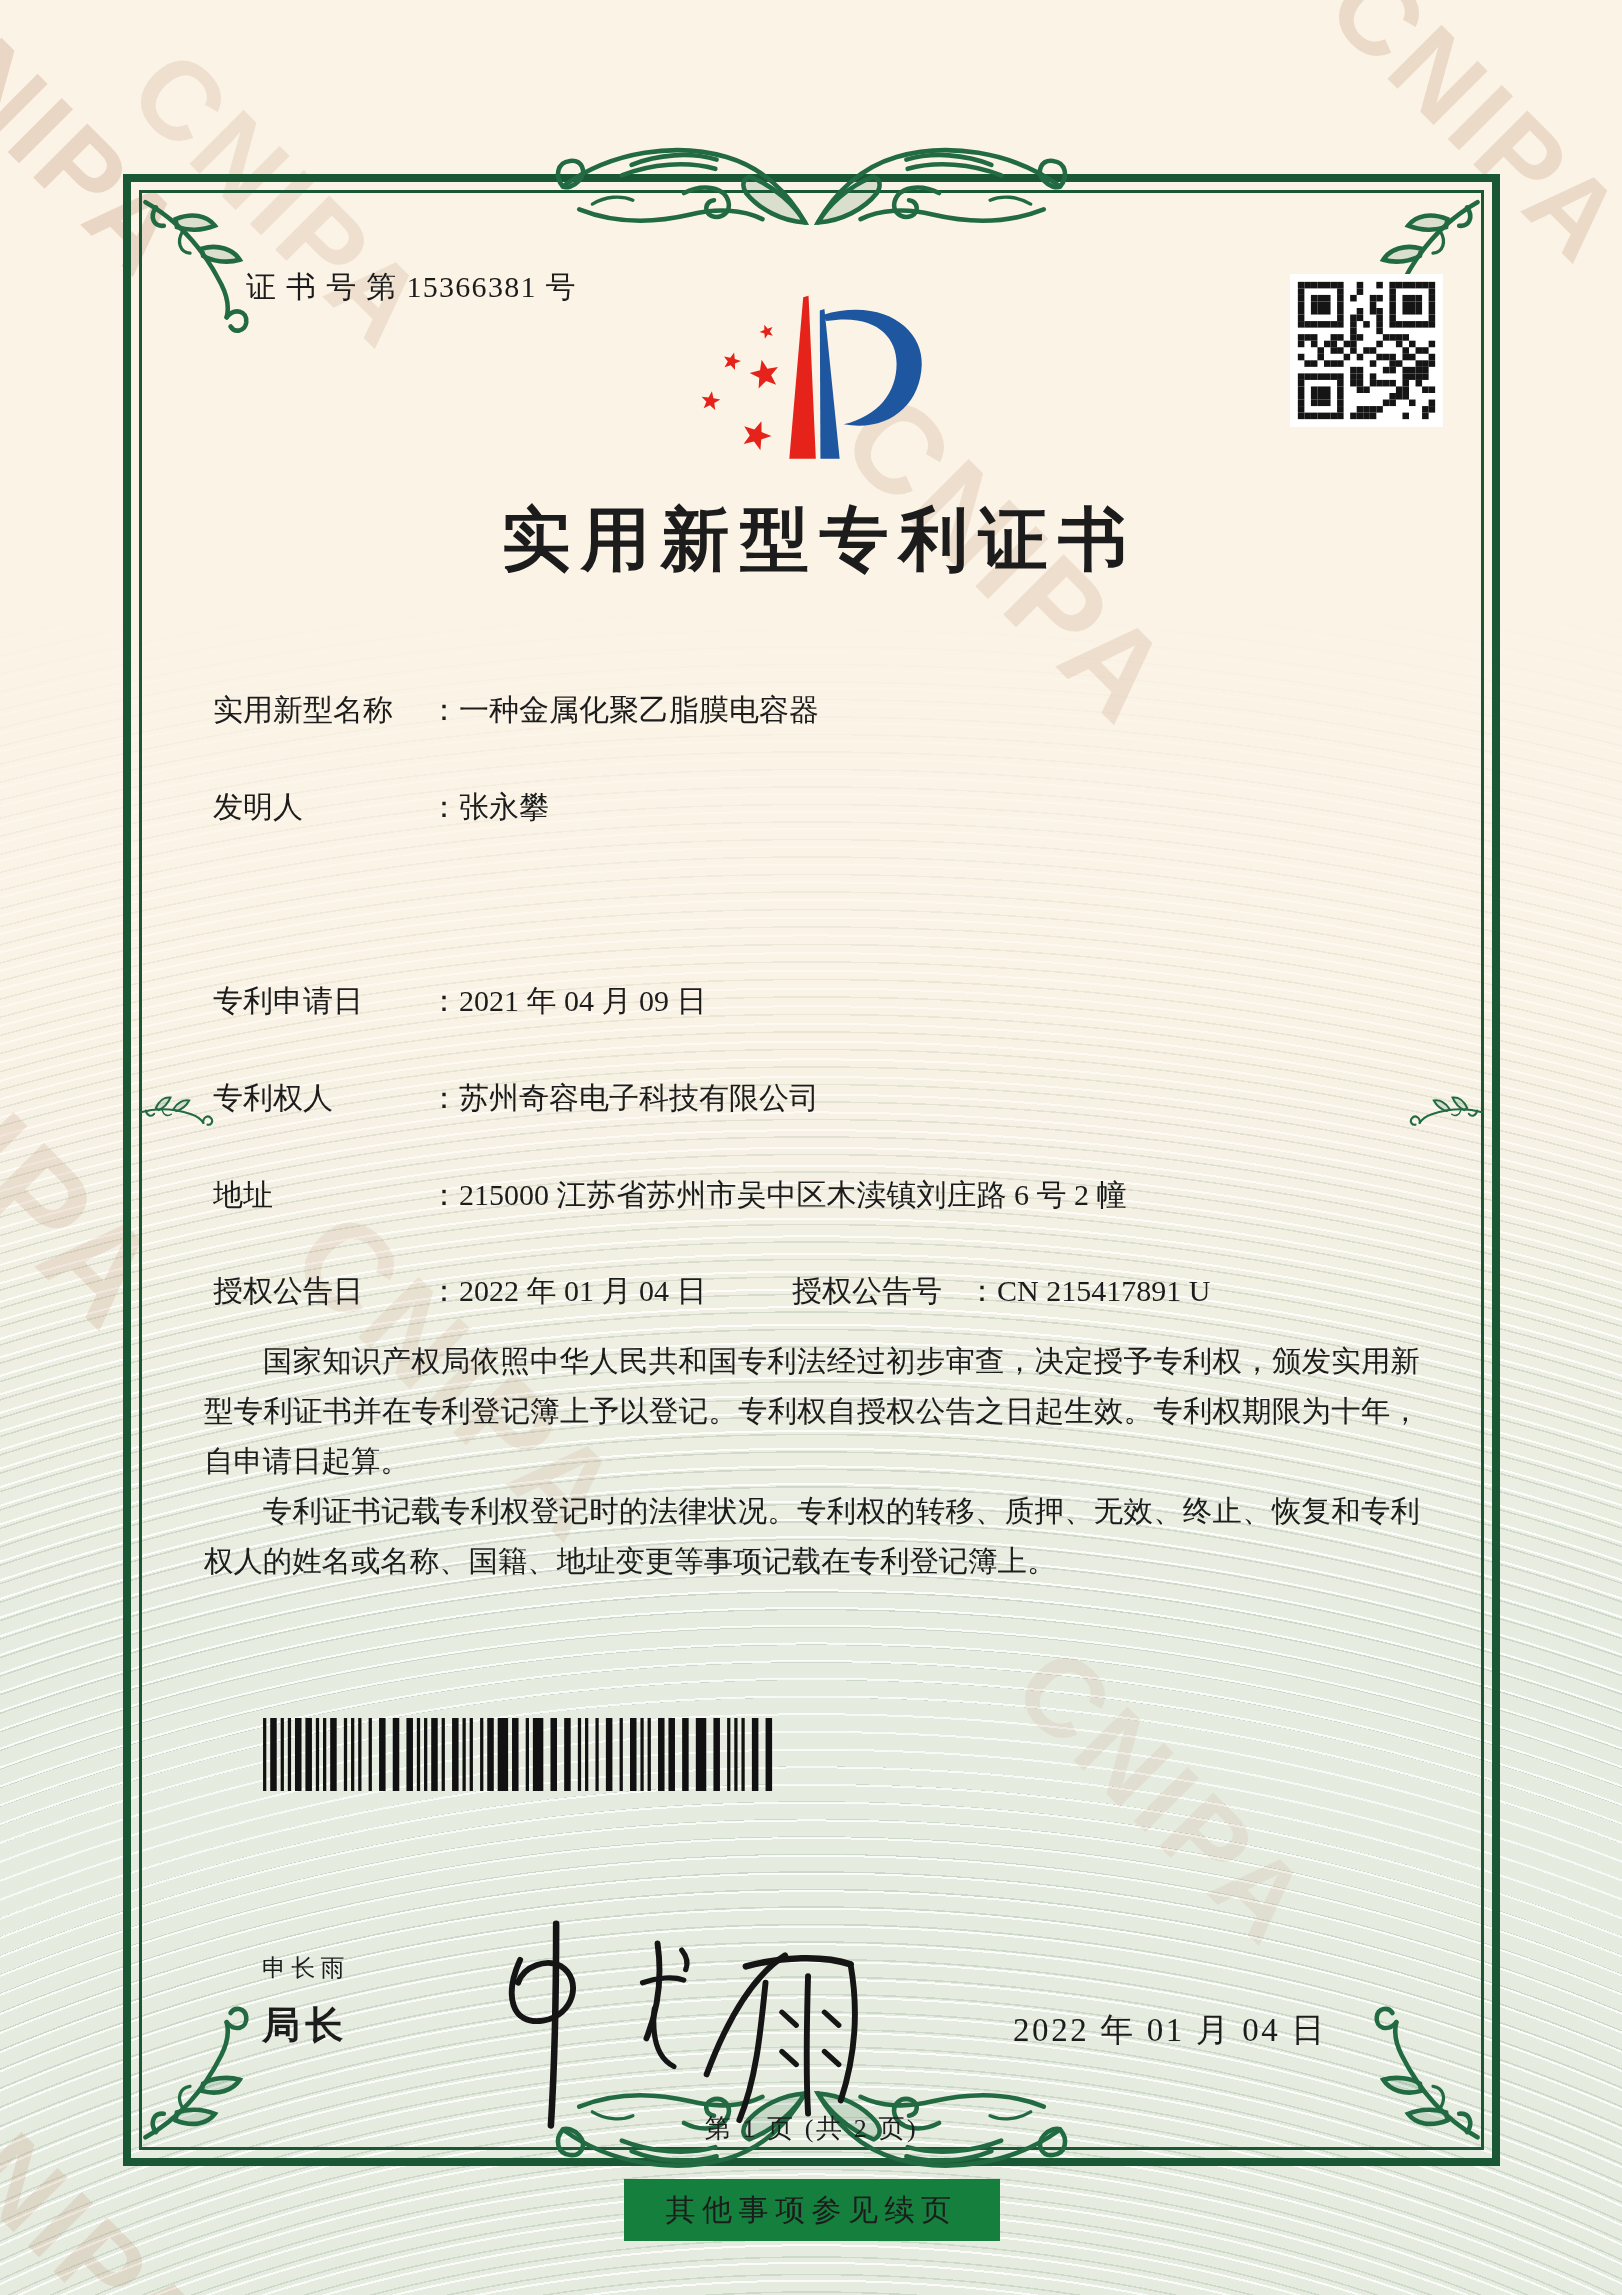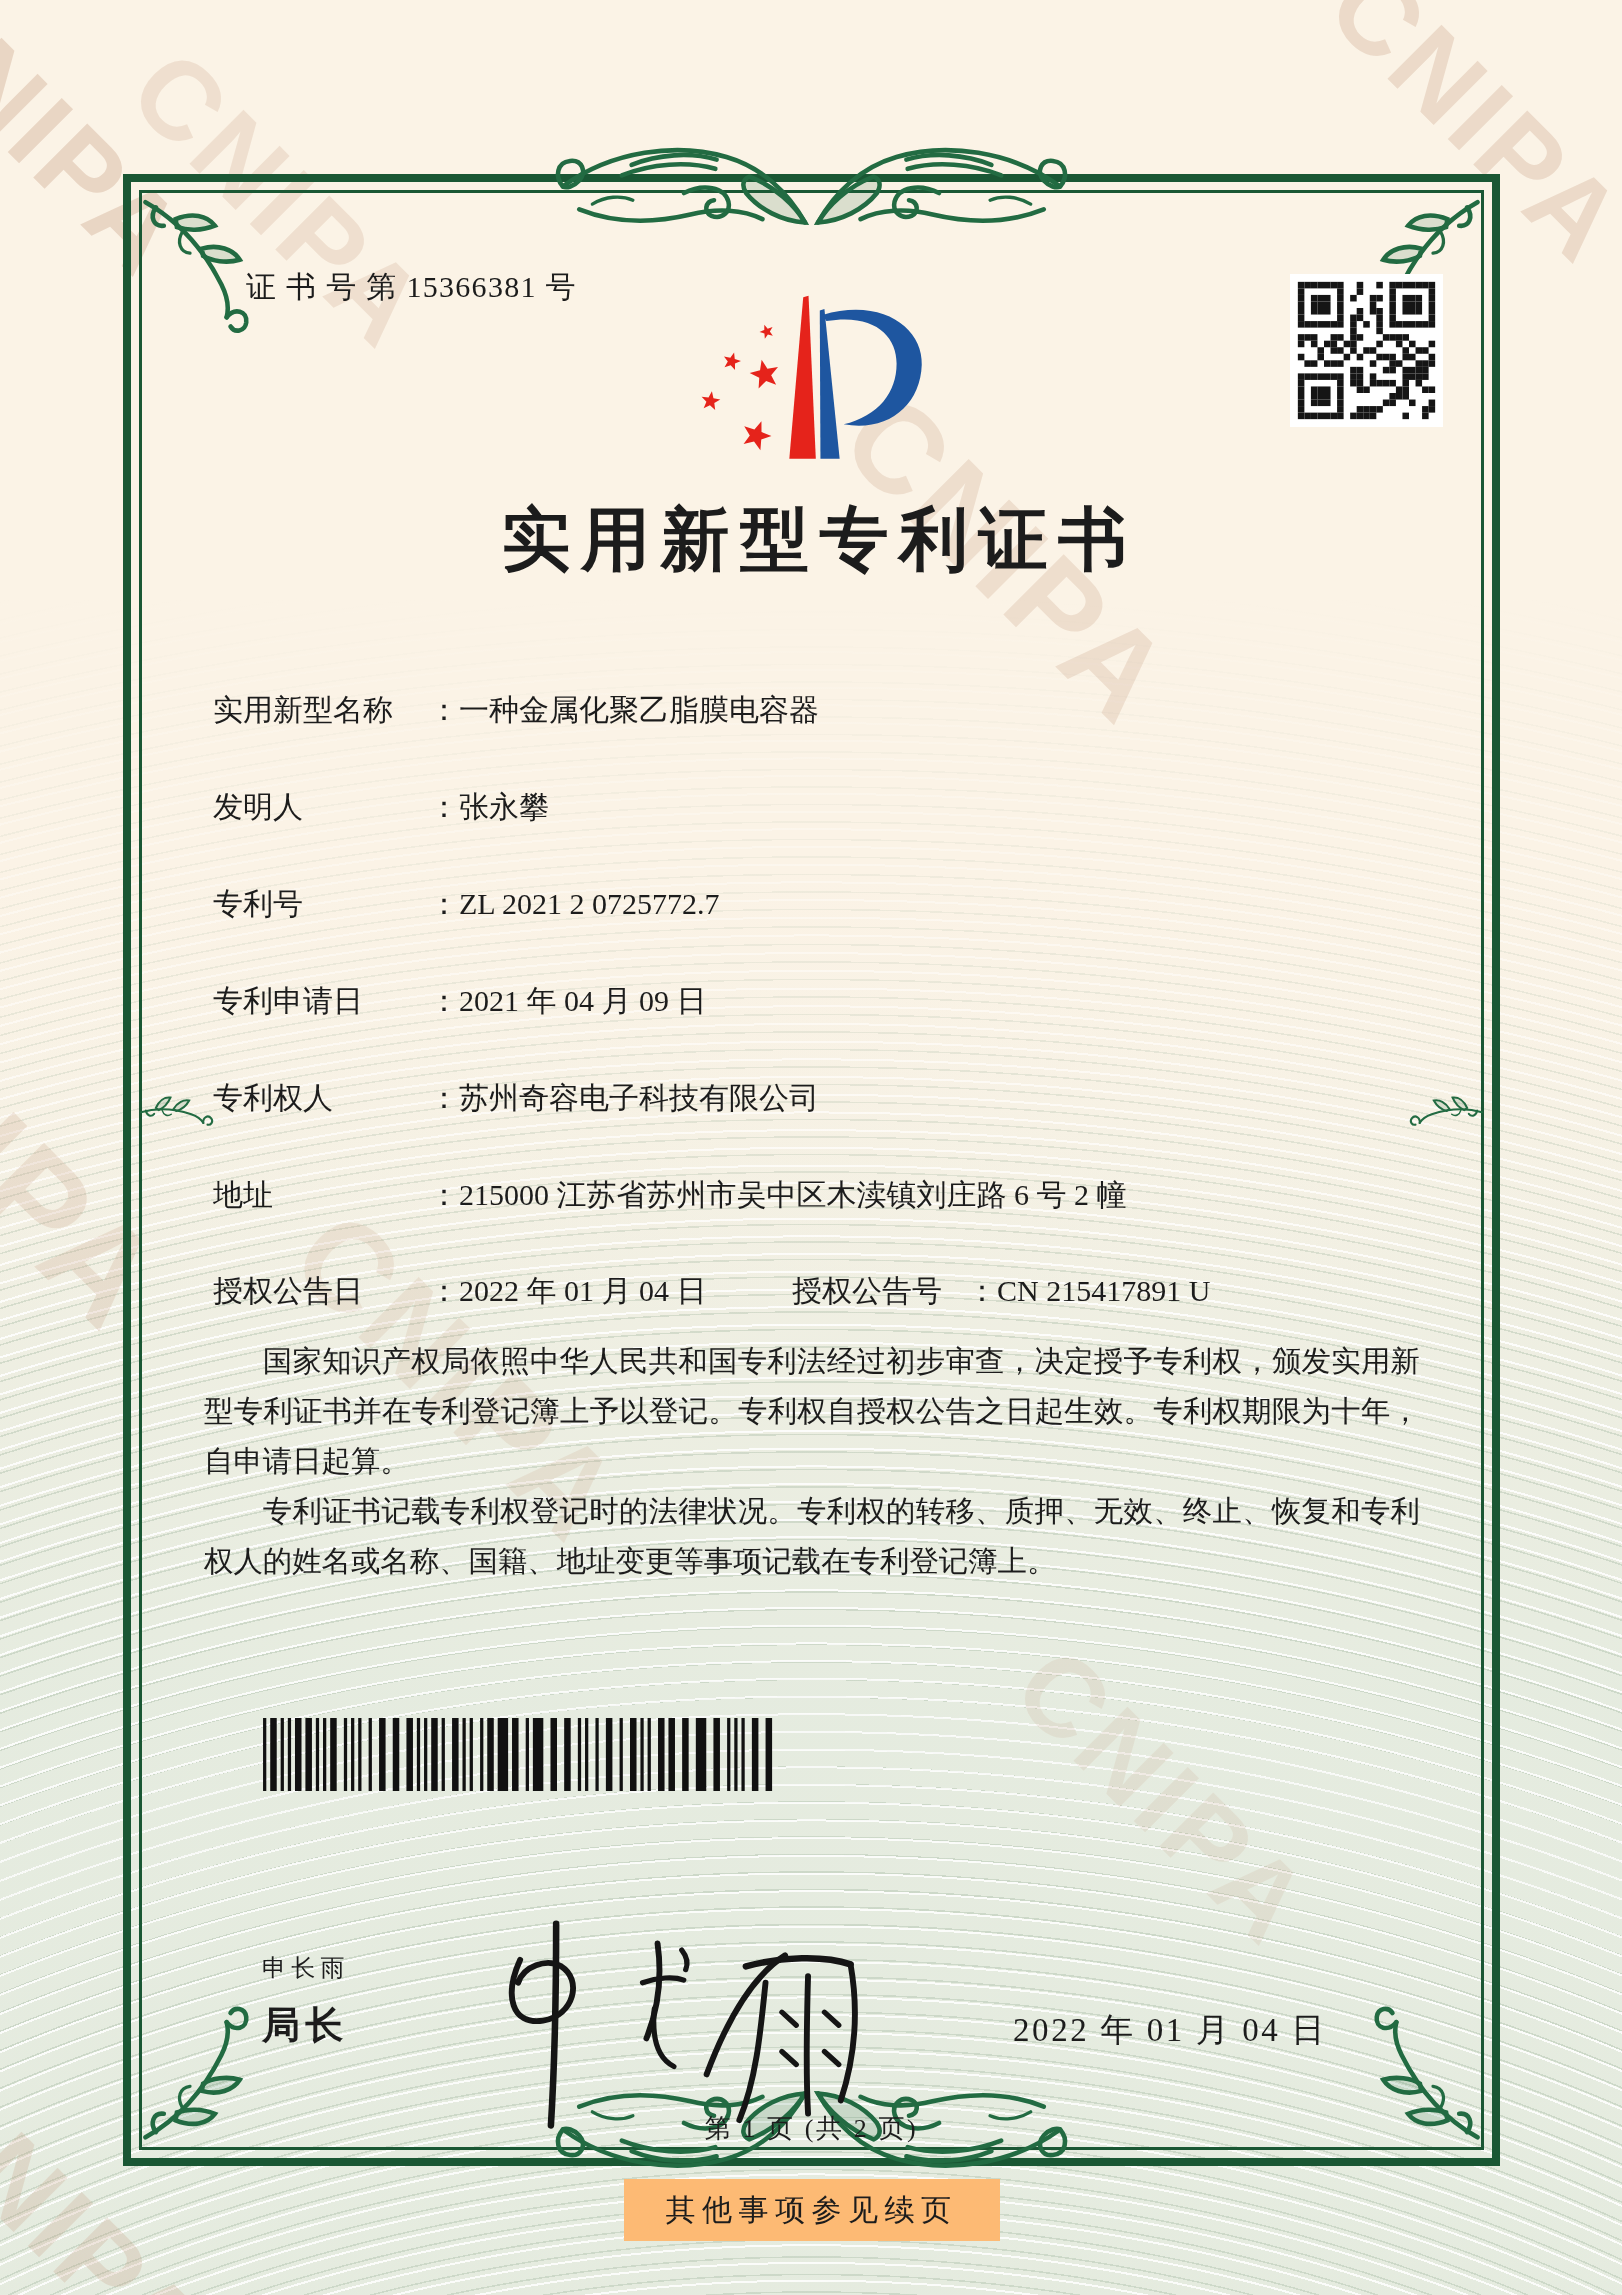--- a/index.html
+++ b/index.html
@@ -43,21 +43,21 @@
   .bodytext p{margin:0;text-indent:2em;}
   .barcode{position:absolute;left:262px;top:1718px;}
   .signer-title{position:absolute;left:262px;top:2000px;font-size:38px;font-weight:700;
                 font-family:"Liberation Sans","DejaVu Sans",sans-serif;letter-spacing:5.2px;}
   .signer-name{position:absolute;left:262px;top:1952px;font-size:24px;font-weight:400;
                font-family:"Liberation Sans","DejaVu Sans",sans-serif;letter-spacing:5.2px;}
   .signature{position:absolute;left:458px;top:1904px;}
   .issue-date{position:absolute;left:1013px;top:2008px;font-size:33px;letter-spacing:2.6px;}
   .pageinfo{position:absolute;left:0;top:2111px;width:100%;text-align:center;font-size:26px;letter-spacing:2.6px;}
   .footer-note{position:absolute;left:50%;top:2179px;transform:translateX(-50%);
-               background:#fdba74;padding:10.5px 42px;font-size:30px;letter-spacing:6.5px;white-space:nowrap;}
+               background:#15803d;padding:10.5px 42px;font-size:30px;letter-spacing:6.5px;white-space:nowrap;}
 </style>
 </head>
 <body>
 
 <div class="page">
 
   <div class="waves"></div>
   <div class="fade"></div>
   <div class="wm-layer" id="wm-layer">
       <div class="wm" style="left: -46px; top: -46px; font-size: 111px; opacity: 0.3;">CNIPA</div>
@@ -350,23 +350,20 @@
     </svg>
 
     <h1 class="title">实用新型专利证书</h1>
 
     <div class="frow" style="top:690px">
       <span class="flabel">实用新型名称</span><span class="fcolon">：</span><span>一种金属化聚乙脂膜电容器</span>
     </div>
     <div class="frow" style="top:787px">
       <span class="flabel">发明人</span><span class="fcolon">：</span><span>张永攀</span>
     </div>
-    <div class="frow" style="top:884px">
-      <span class="flabel">专利号</span><span class="fcolon">：</span><span>ZL 2021 2 0725772.7</span>
-    </div>
     <div class="frow" style="top:981px">
       <span class="flabel">专利申请日</span><span class="fcolon">：</span><span>2021 年 04 月 09 日</span>
     </div>
     <div class="frow" style="top:1078px">
       <span class="flabel">专利权人</span><span class="fcolon">：</span><span>苏州奇容电子科技有限公司</span>
     </div>
     <div class="frow" style="top:1175px">
       <span class="flabel">地址</span><span class="fcolon">：</span><span>215000 江苏省苏州市吴中区木渎镇刘庄路 6 号 2 幢</span>
     </div>
     <div class="frow" style="top:1271px;width:1211px">

